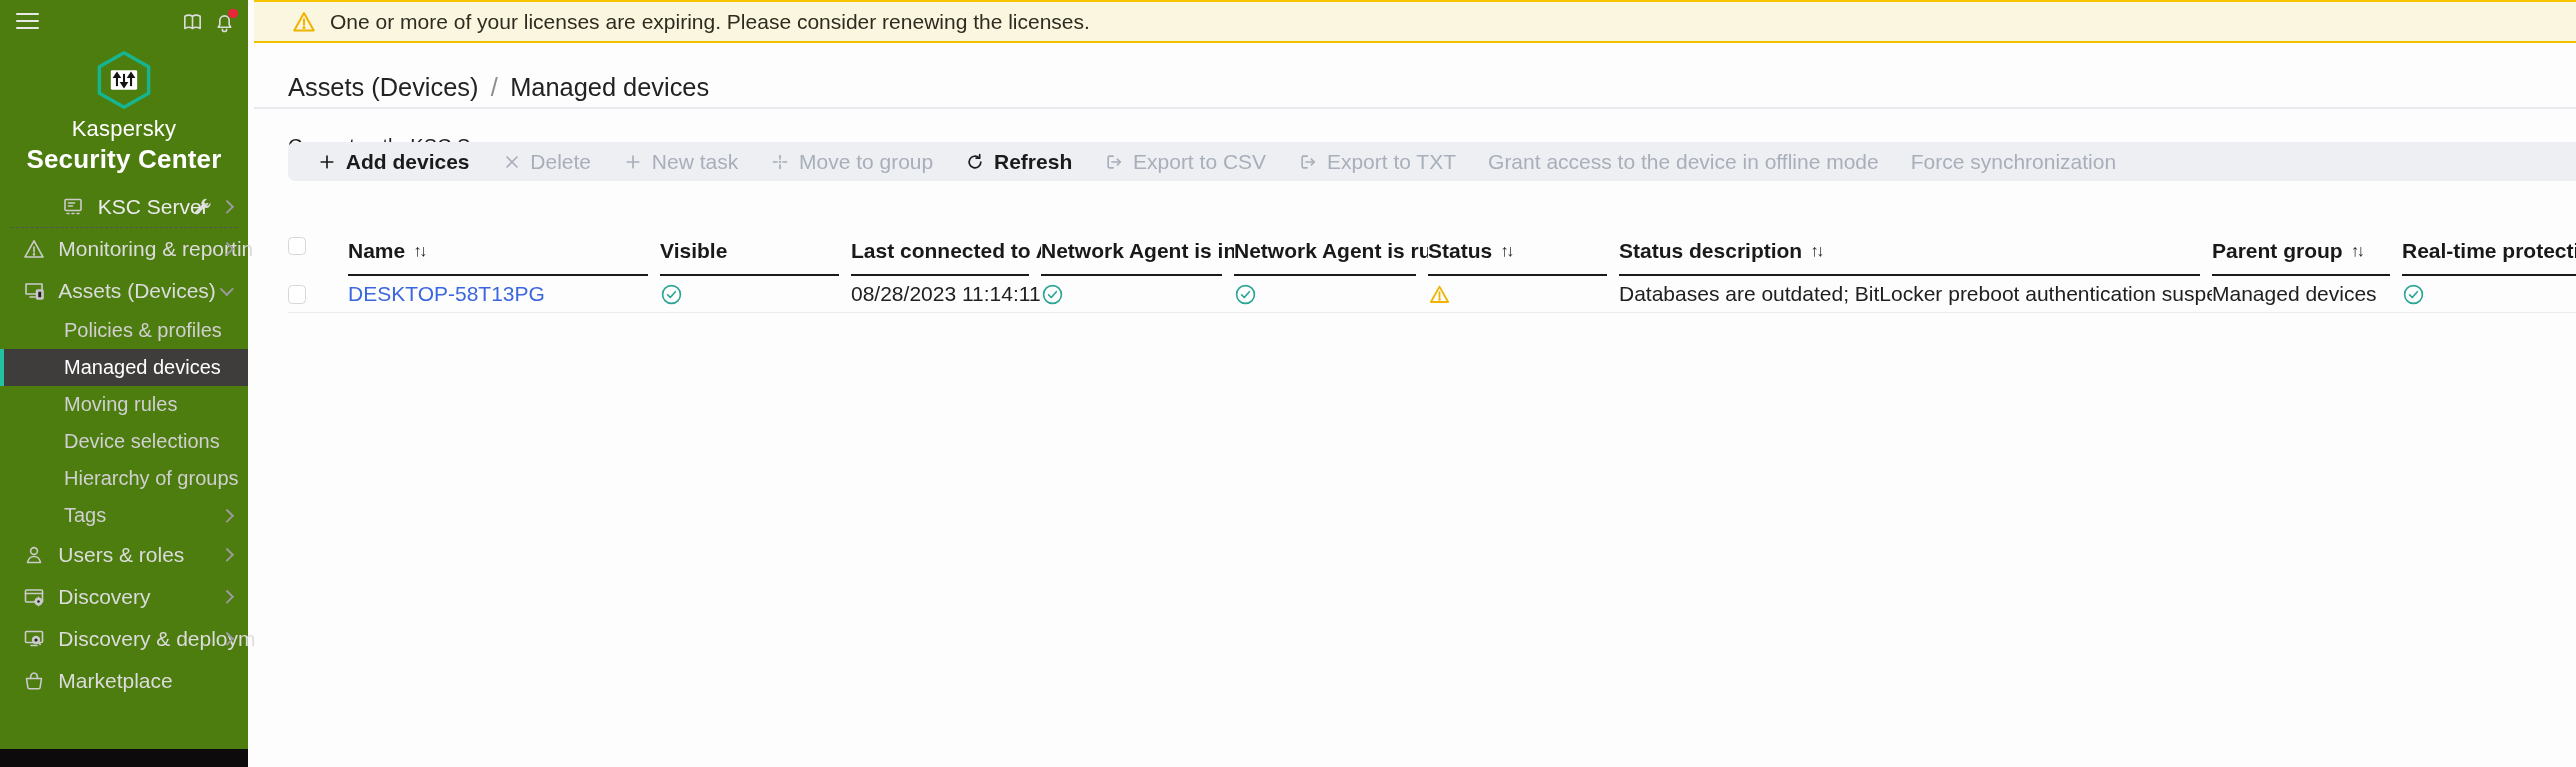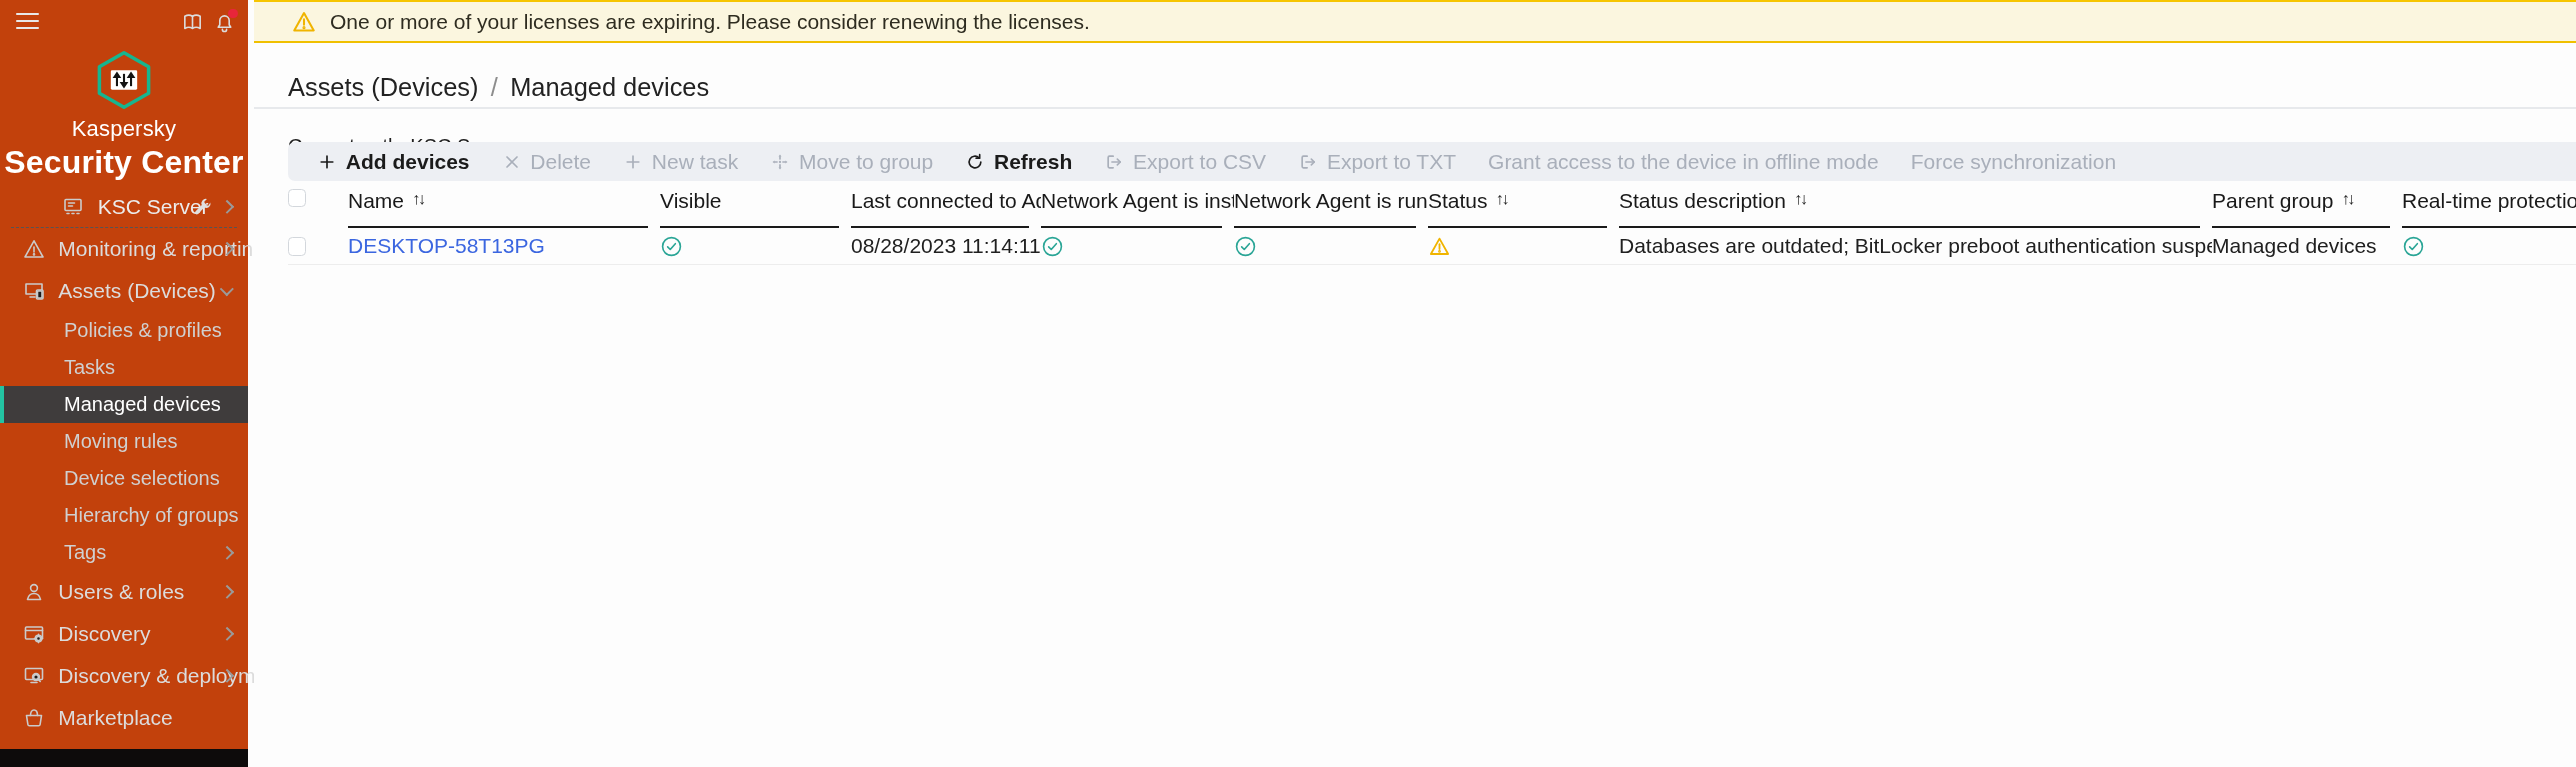--- a/index.html
+++ b/index.html
@@ -2,35 +2,35 @@
 <html style="font-size:14px"><head>
 <meta charset="utf-8">
 <style>
   * { margin:0; padding:0; box-sizing:border-box; }
   html,body { width:2576px; height:767px; overflow:hidden;
     font-family:"Liberation Sans","DejaVu Sans",sans-serif; background:#fdfdfd; }
   .app { position:relative; width:2576px; height:767px; }
 
   
   .sidebar { position:absolute; left:0; top:0; width:248px; height:767px;
-    background:#c2410c; color:#d6d6d6; }
+    background:#4d7c0f; color:#d6d6d6; }
   .sidebar-bottom { position:absolute; left:0; bottom:0; width:248px; height:18.4px; background:#0d0b0b; }
   .sb-topbar { position:absolute; top:0; left:0; right:0; height:42px; }
   .hamburger { position:absolute; left:16px; top:13px; width:23px; height:16.6px; cursor:pointer; }
   .hamburger span { display:block; height:2.3px; background:#e8e8e8; margin-bottom:4.7px; border-radius:0.9px; }
   .top-ic { position:absolute; top:10.5px; width:23px; height:23px; color:#dcdcdc; }
   .top-ic svg { width:23px; height:23px; stroke:currentColor; fill:none; stroke-width:1.7; stroke-linecap:round; stroke-linejoin:round; }
   .ic-book { right:44px; }
   .ic-bell { right:12.3px; }
   .bell-badge { position:absolute; right:-1.8px; top:-1.8px; width:9.6px; height:9.6px; border-radius:50%; background:#e8263a; }
 
   .logo { position:absolute; top:50px; left:0; width:248px; text-align:center; }
   .logo svg { display:block; margin:0 auto; }
   .logo-brand { margin-top:6.1px; font-size:22px; color:#fff; letter-spacing:0.2px; }
-  .logo-product { margin-top:1.8px; font-size:32px; font-weight:700; color:#fff; letter-spacing:0.2px; }
+  .logo-product { margin-top:1.8px; font-size:26px; font-weight:700; color:#fff; letter-spacing:0.2px; }
 
   .nav { position:absolute; top:187px; left:0; right:0; }
   .nav-row { position:relative; display:flex; align-items:center; height:42px; padding-left:22px; cursor:pointer; }
   .nav-row .n-ic { width:24px; height:24px; margin-right:12.3px; flex:none; color:#cbcbcb; }
   .nav-row .n-ic svg { width:24px; height:24px; stroke:currentColor; fill:none; stroke-width:1.6; stroke-linecap:round; stroke-linejoin:round; }
   .nav-label { font-size:21px; color:#dcdcdc; white-space:nowrap; }
   .ksc-row { height:40px;justify-content:center; }
   .ksc-row .nav-label { color:#ececec; }
   .wrench { position:absolute; right:35px; width:21px; height:21px; color:#e0e0e0; }
   .wrench svg { width:21px; height:21px; fill:currentColor; }
@@ -63,21 +63,21 @@
     border-radius:7px 0 0 7px; display:flex; align-items:center; padding:0 29px; gap:32px; }
   .tb-item { display:flex; align-items:center; gap:8.8px; white-space:nowrap; cursor:pointer; }
   .tb-item svg { width:20px; height:20px; stroke:currentColor; fill:none; stroke-width:2; stroke-linecap:round; stroke-linejoin:round; flex:none; }
   .tb-label { font-size:21px; }
   .tb-on { color:#1b1b1b; }
   .tb-on .tb-label { font-weight:600; }
   .tb-off { color:#a9afba; cursor:default; }
 
   .table { position:absolute; left:34px; right:0; top:189px; }
   .tgrid { display:grid; grid-template-columns:60px 312px 191px 190px 193px 194px 191px 593px 190px minmax(175px,1fr); }
-  .th { position:relative; display:flex; align-items:flex-start; padding:0 12.3px 11.4px 0; font-size:21px; font-weight:400; color:#191919; white-space:nowrap; overflow:hidden; }
+  .th { position:relative; display:flex; align-items:center; padding:0 12.3px 11.4px 0; font-size:21px; font-weight:700; color:#191919; white-space:nowrap; overflow:hidden;margin-top:48px; }
   .th::after { content:""; position:absolute; left:0; right:12.3px; bottom:0; height:2.2px; background:#1a1a1a; }
   .th.no-line::after { display:none; }
   .th.last::after { right:0; }
   .sort-arrows { font-size:16.6px; letter-spacing:-2.6px; margin-left:8px; color:#222; }
   .td { display:flex; align-items:center; height:37px; border-bottom:1.8px solid #ededed; padding-right:12.3px; font-size:21px; color:#202020; white-space:nowrap; overflow:hidden; }
   .checkbox { width:18.4px; height:18.4px; border:1.8px solid #d3d7dc; border-radius:4.4px; background:#fff; cursor:pointer; }
   .th .checkbox { margin-bottom:9.6px; }
   .name-link { color:#3b66e0; cursor:pointer; }
   .cell-ic { width:23px; height:23px; }
 
@@ -168,23 +168,20 @@
               <rect x="15.5" y="12" width="4.5" height="7" rx="0.8"></rect>
             </svg>
         </span>
         <span class="nav-label">Assets (Devices)</span>
         <span class="chev chev-down"></span>
       </div>
 
       <div class="subnav-row">
         <span class="nav-label">Policies &amp; profiles</span>
       </div>
-      <div class="subnav-row">
-        <span class="nav-label">Tasks</span>
-      </div>
       <div class="subnav-row selected">
         <span class="nav-label">Managed devices</span>
       </div>
       <div class="subnav-row">
         <span class="nav-label">Moving rules</span>
       </div>
       <div class="subnav-row">
         <span class="nav-label">Device selections</span>
       </div>
       <div class="subnav-row">

